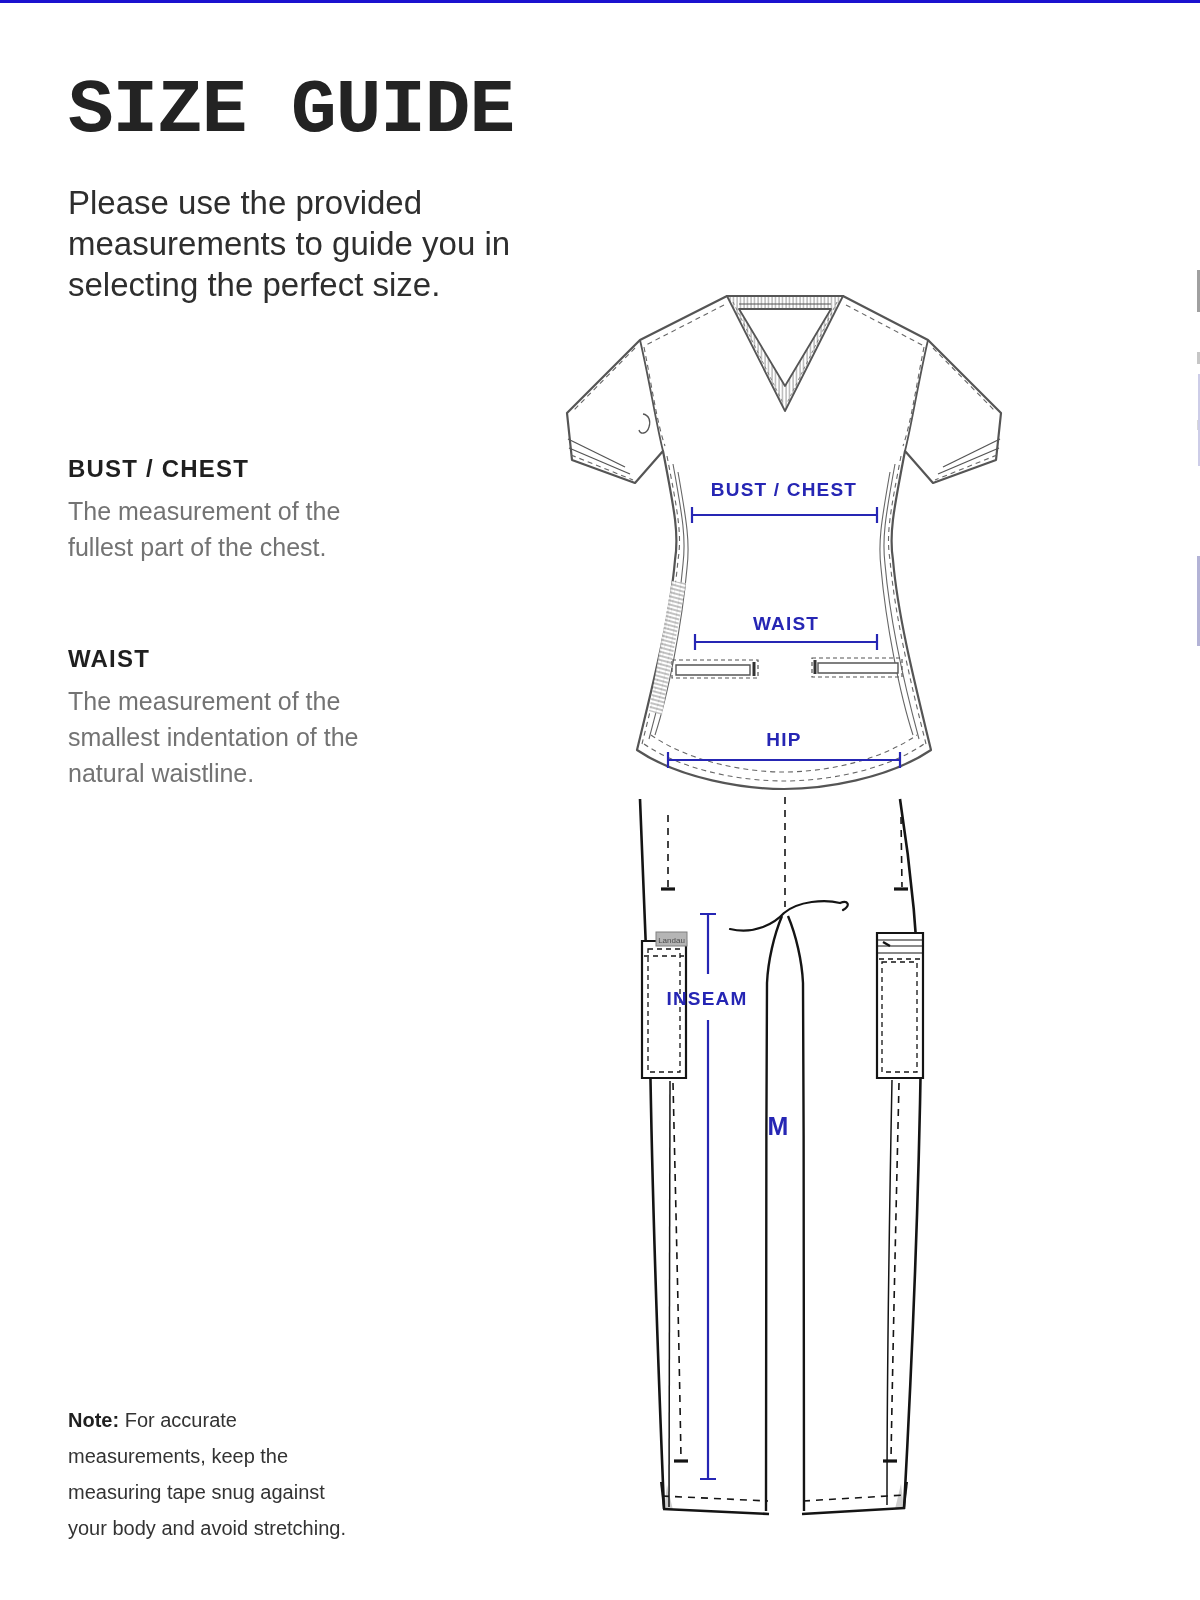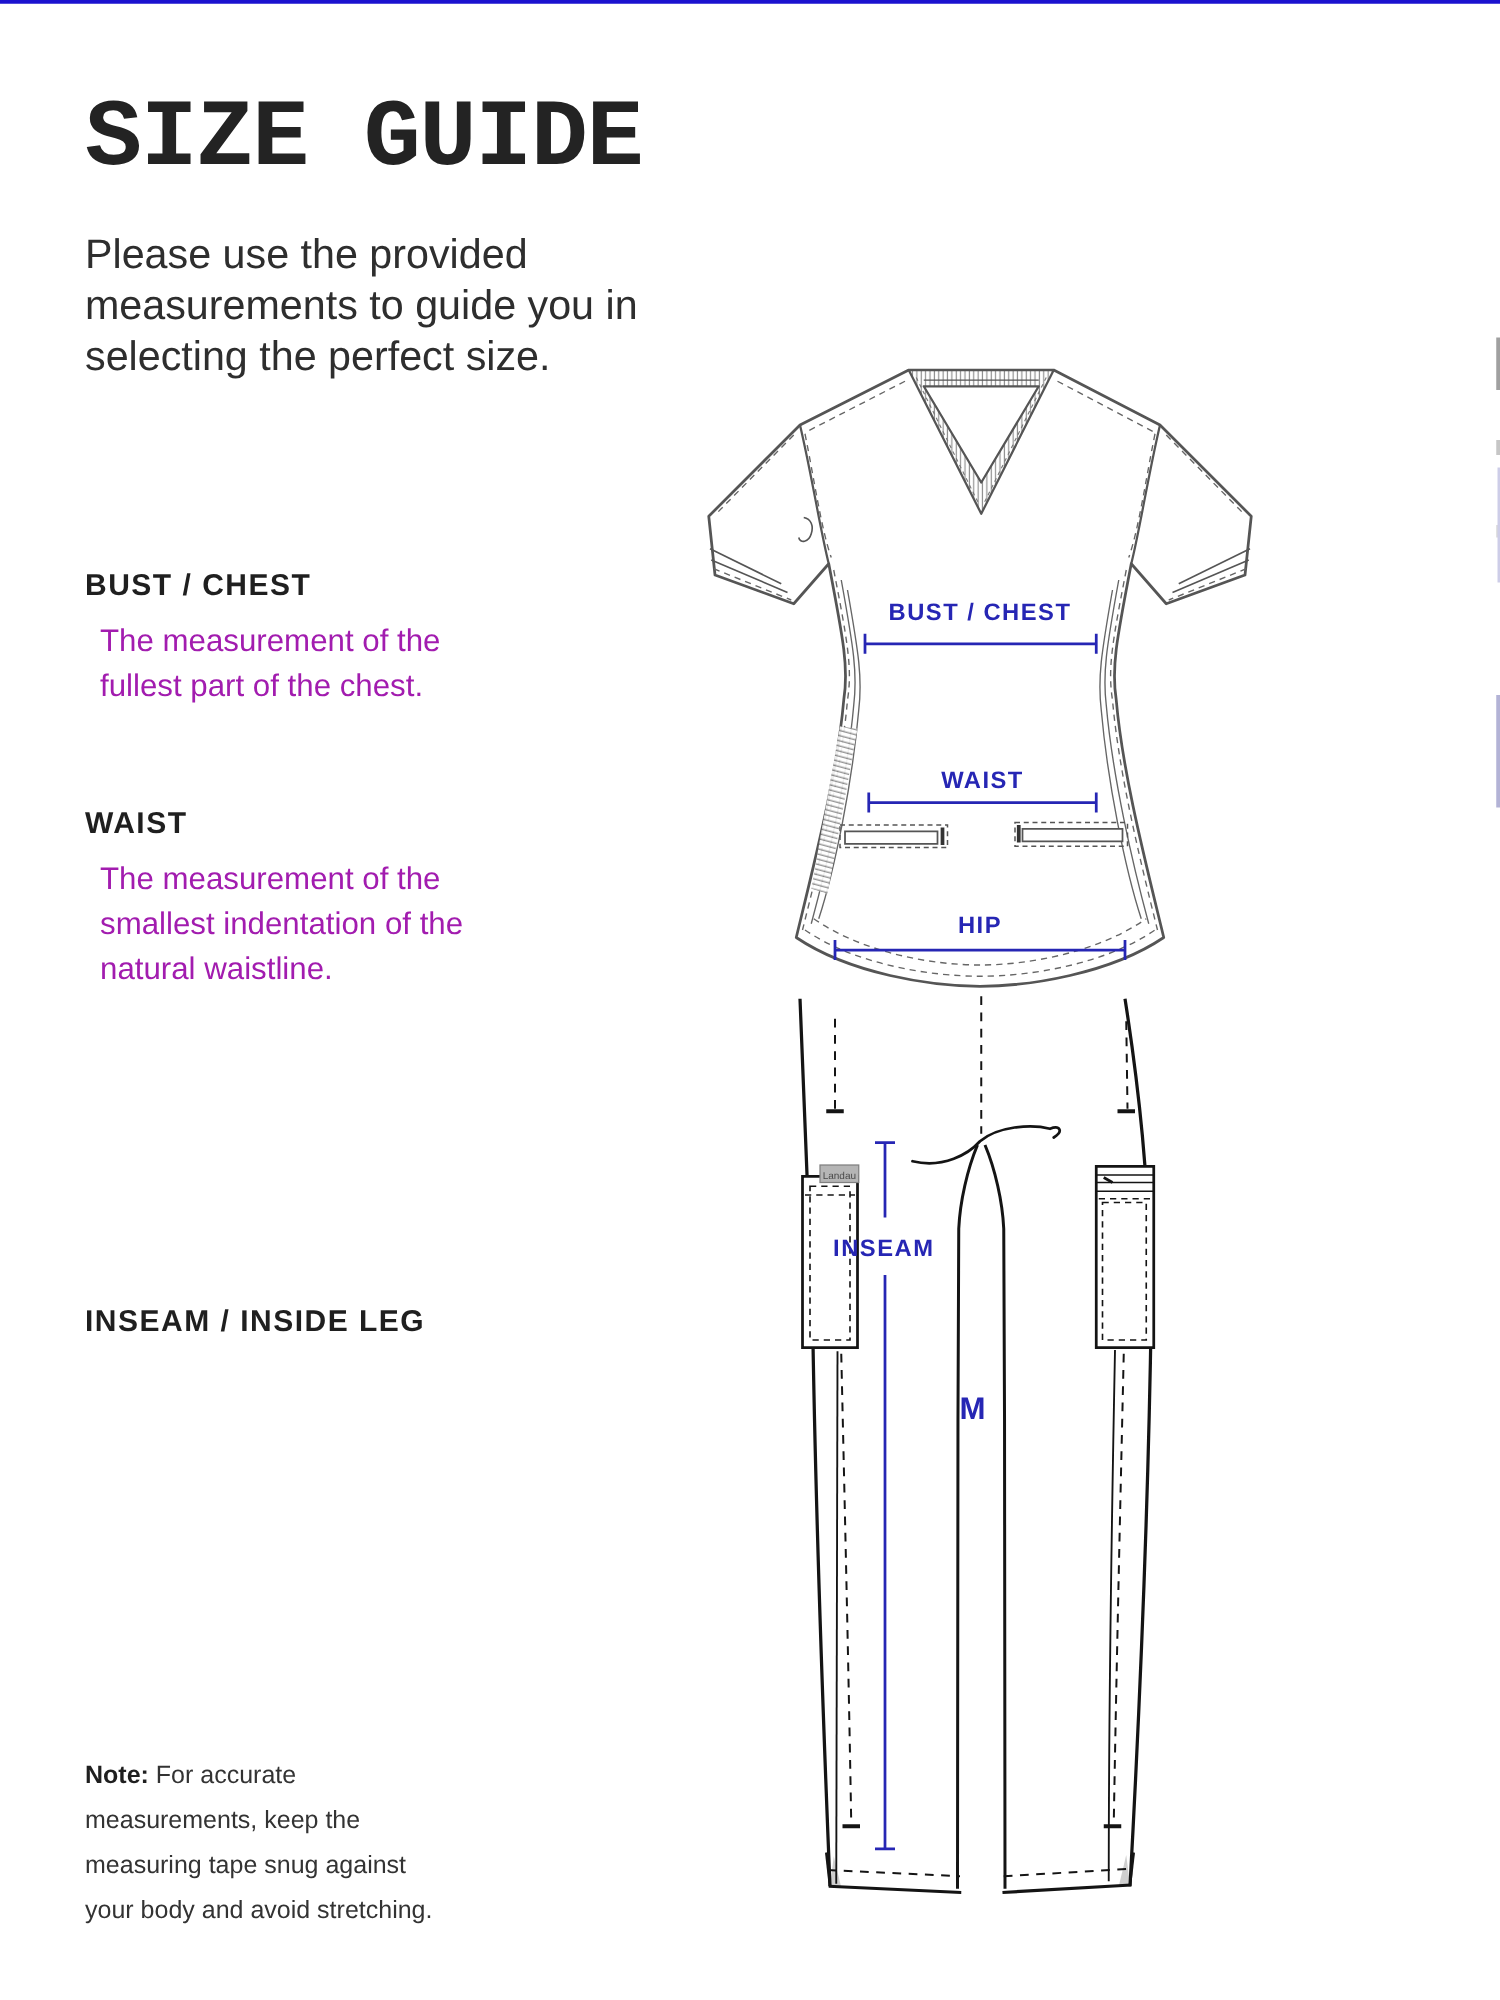--- a/index.html
+++ b/index.html
@@ -16,21 +16,21 @@
   p.intro{
     position:absolute;left:68px;top:182px;margin:0;width:460px;
     font-size:33px;line-height:41px;color:#2e2e2e;white-space:pre-line;
   }
   .measure-section{position:absolute;left:68px;width:440px;}
   .measure-section h2{
     margin:0 0 10px 0;font-size:24px;line-height:28px;font-weight:bold;
     letter-spacing:1.2px;color:#1f1f1f;
   }
   .measure-section p{
-    margin:12px;font-size:25px;line-height:36px;color:#a21caf;white-space:pre-line;
+    margin:0;font-size:25px;line-height:36px;color:#737373;white-space:pre-line;
   }
   .sec-bust{top:455px;}
   .sec-waist{top:645px;}
   .sec-hips{top:835px;}
   .sec-inseam{top:1044px;}
   p.note{
     position:absolute;left:68px;top:1402px;margin:0;width:440px;
     font-size:20px;line-height:36px;color:#333333;white-space:pre-line;
   }
   p.note strong{color:#1f1f1f;font-weight:bold;}
@@ -64,21 +64,20 @@
   <h2>WAIST</h2>
   <p>The measurement of the
 smallest indentation of the
 natural waistline.</p>
 </div>
 
 <div class="measure-section sec-hips">
 </div>
 
 <div class="measure-section sec-inseam">
-  <h2>INSEAM / INSIDE LEG</h2>
 </div>
 
 <p class="note"><strong>Note:</strong> <span>For accurate
 measurements, keep the
 measuring tape snug against
 your body and avoid stretching.</span></p>
 
 <div class="figure">
 <svg width="470" height="1250" viewBox="0 0 470 1250" xmlns="http://www.w3.org/2000/svg">
   <defs>

